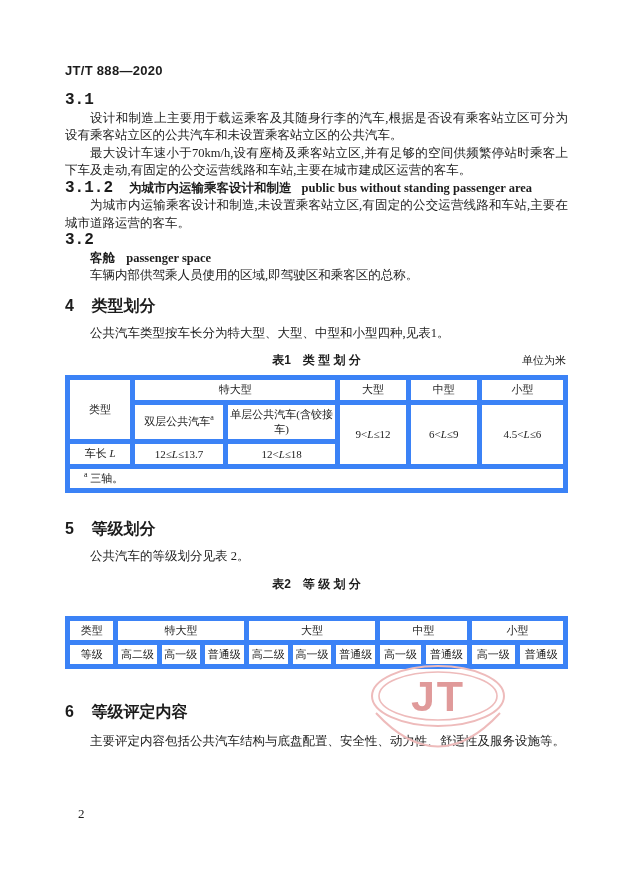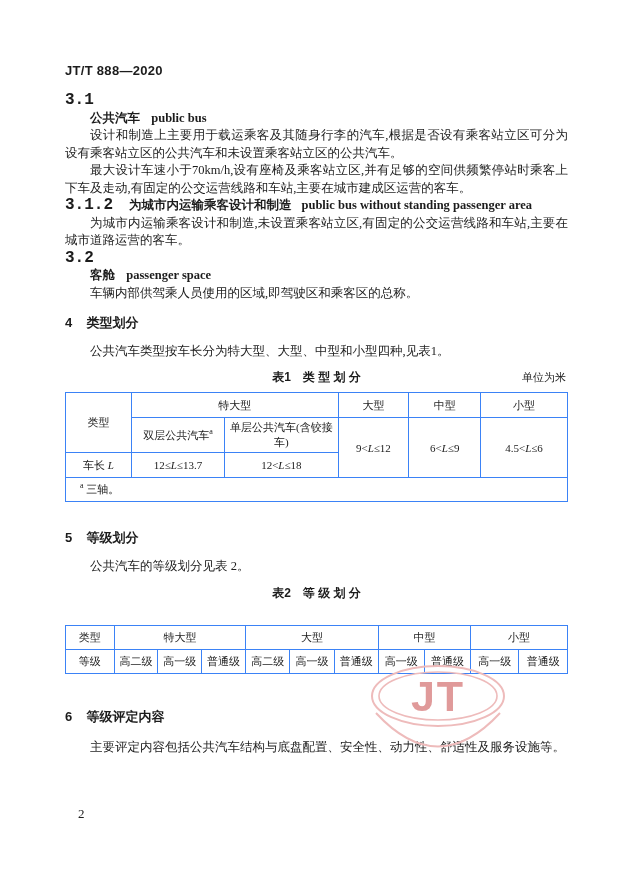--- a/index.html
+++ b/index.html
@@ -29,21 +29,21 @@
   }
   .term-line { padding-left:2em; font-weight:700; }
   .term-zh { font-family:"Liberation Sans","DejaVu Sans",sans-serif; font-weight:700; }
   .term-en { font-weight:700; margin-left:.9em; }
   .term-inline .clause-num { margin-right:1em; }
   .term-inline .term-en { margin-left:.8em; }
   .body-para { text-indent:2em; text-align:justify; }
 
   .clause-heading {
     font-family:"Liberation Sans","DejaVu Sans",sans-serif;
-    font-weight:700; font-size:13px; line-height:17.5px;
+    font-weight:700; font-size:16px; line-height:17.5px;
   }
   .h4 { margin-top:12px; }
   .h5 { margin-top:27px; }
   .h6 { margin-top:34px; }
   .clause-heading .c-num { margin-right:1.1em; }
   .clause-body { line-height:17.5px; text-indent:2em; text-align:justify; margin-top:11px; }
   .clause-body.b6 { margin-top:13px; }
 
   .table-caption {
     position:relative; text-align:center;
@@ -57,21 +57,21 @@
     font-family:"Liberation Serif","DejaVu Serif",serif;
     font-weight:400; font-size:11px;
   }
 
   table {
     border-collapse:collapse; width:100%;
     font-size:11px; table-layout:fixed;
   }
   .tbl { border:1.5px solid #3d3d3d; }
   td {
-    border:1px solid #3b82f6;
+    border:5px solid #3b82f6;
     text-align:center; vertical-align:middle;
     padding:2px 2px; height:25px;
   }
   .t2 td { height:24px; }
   td.footnote-cell { text-align:left; padding-left:14px; height:24px; }
   sup { font-size:8px; vertical-align:super; line-height:0; }
   i { font-style:italic; }
 
   .page-number {
     position:absolute; left:78px; top:806px;
@@ -84,23 +84,20 @@
 <body>
 
 <div class="content">
 
   <div class="doc-header">JT/T 888—2020</div>
 
   <div class="sec3">
 
     <div>
       <div class="clause-num">3.1</div>
-      <div class="term-line">
-        <span class="term-zh">公共汽车</span><span class="term-en">public bus</span>
-      </div>
       <p class="body-para">设计和制造上主要用于载运乘客及其随身行李的汽车,根据是否设有乘客站立区可分为设有乘客站立区的公共汽车和未设置乘客站立区的公共汽车。</p>
     </div>
 
     <div>
       <p class="body-para">最大设计车速小于70km/h,设有座椅及乘客站立区,并有足够的空间供频繁停站时乘客上下车及走动,有固定的公交运营线路和车站,主要在城市建成区运营的客车。</p>
     </div>
 
     <div>
       <div class="term-inline">
         <span class="clause-num">3.1.2</span><span class="term-zh">为城市内运输乘客设计和制造</span><span class="term-en">public bus without standing passenger area</span>

